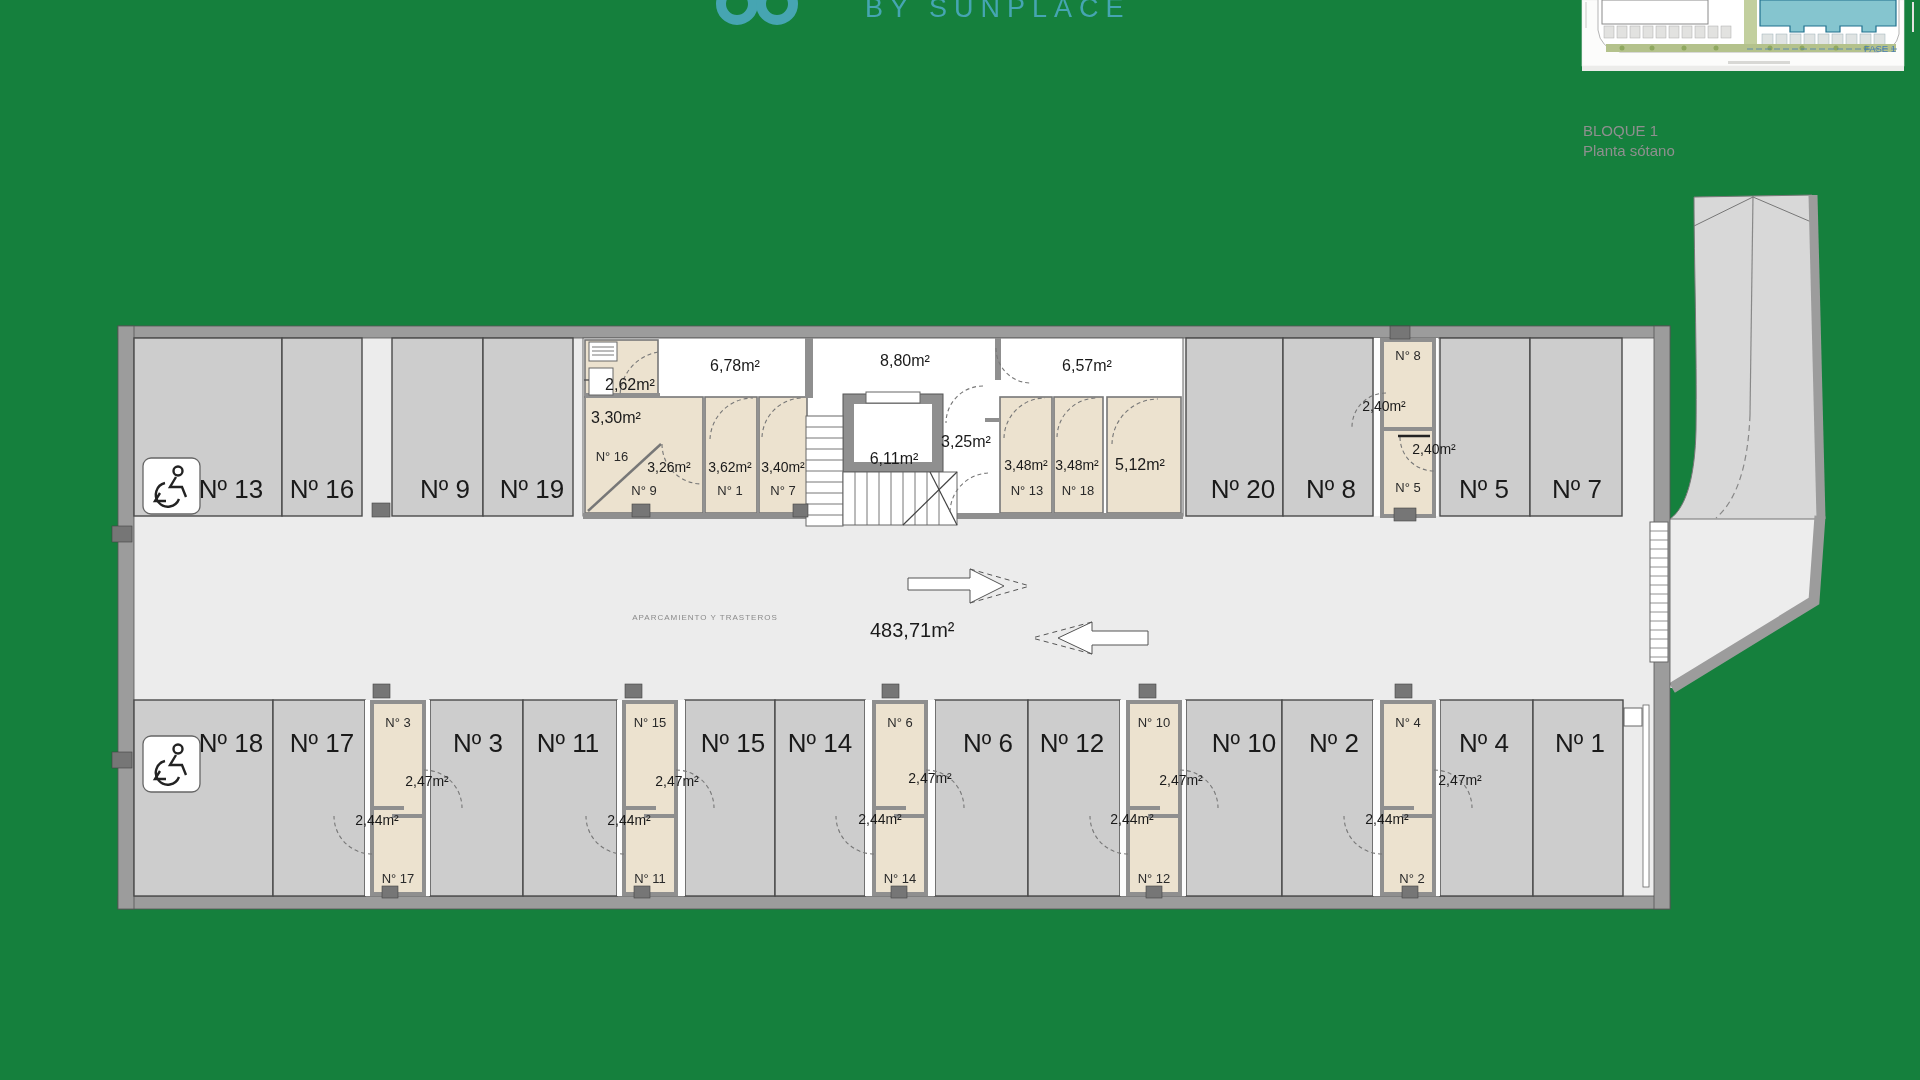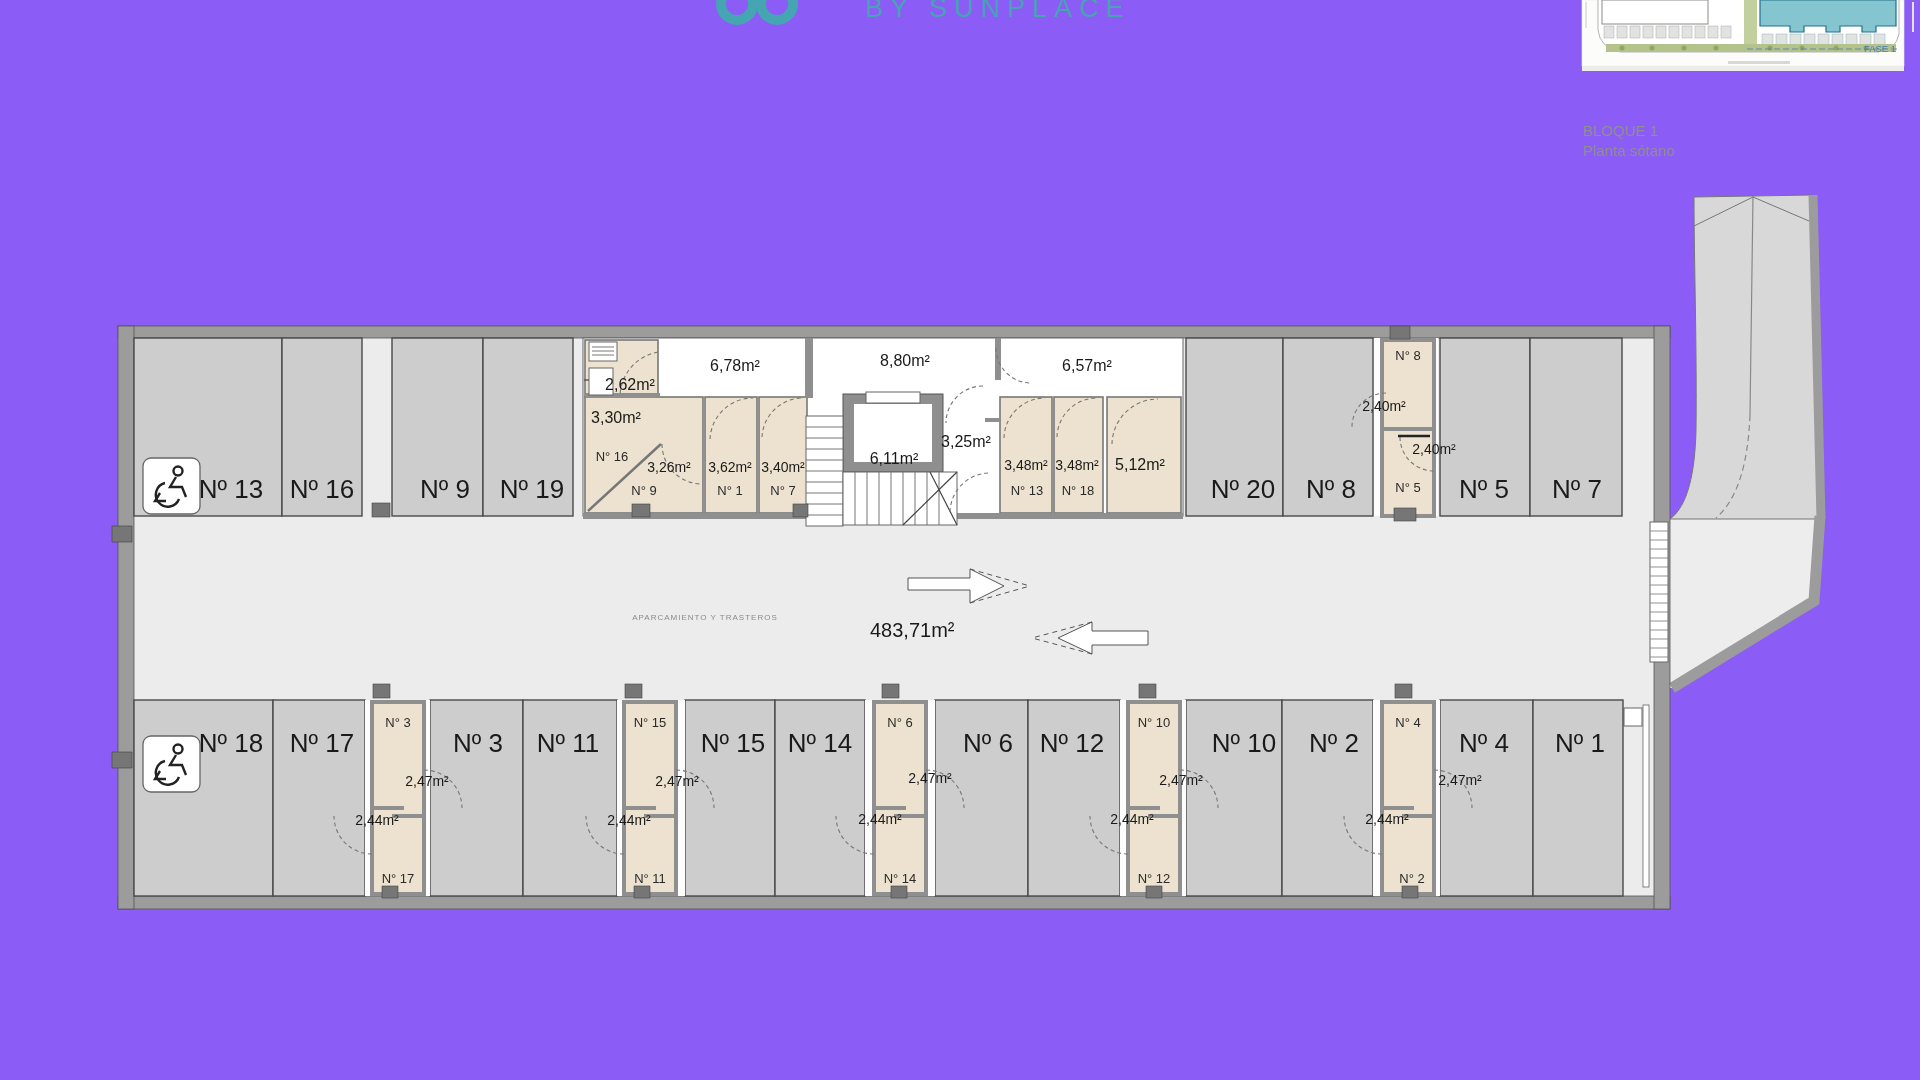--- a/index.html
+++ b/index.html
@@ -1,16 +1,16 @@
 <!DOCTYPE html>
 <html><head>
 <meta charset="utf-8">
 <style>
   html,body{margin:0;padding:0;background:#fff;}
-  .stage{position:relative;width:1920px;height:1080px;background:#8b5cf6;overflow:hidden;}
+  .stage{position:relative;width:1920px;height:1080px;background:#15803d;overflow:hidden;}
   svg{display:block;}
   text{font-family:"Liberation Sans","DejaVu Sans",sans-serif;fill:#1a1a1a;}
   .tc{text-anchor:middle;}
   .plabel{font-size:26px;}
   .alabel{font-size:16px;}
   .slabel{font-size:14px;}
   .cell{font-size:13px;fill:#2a2a2a;}
   .tiny{font-size:8px;fill:#8a8a8a;letter-spacing:1px;}
   .total{font-size:20px;}
   .brand{font-size:27px;letter-spacing:7px;fill:#46a5b2;}

